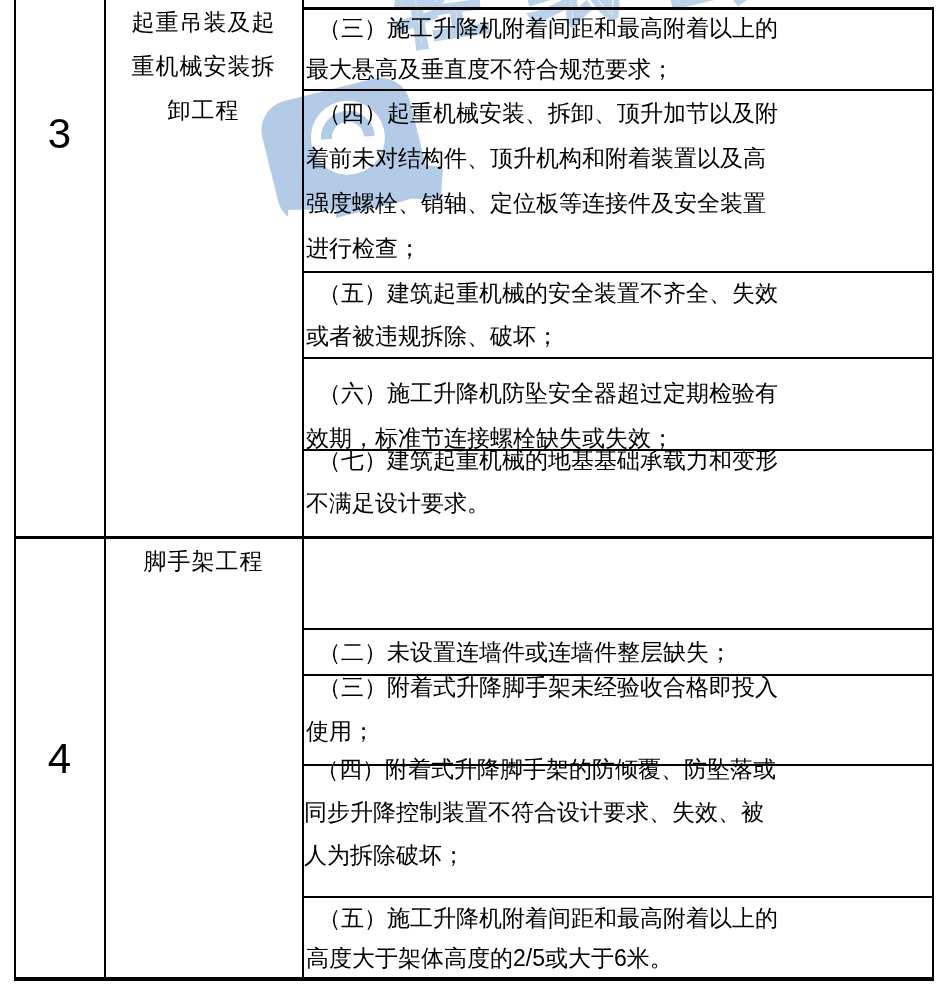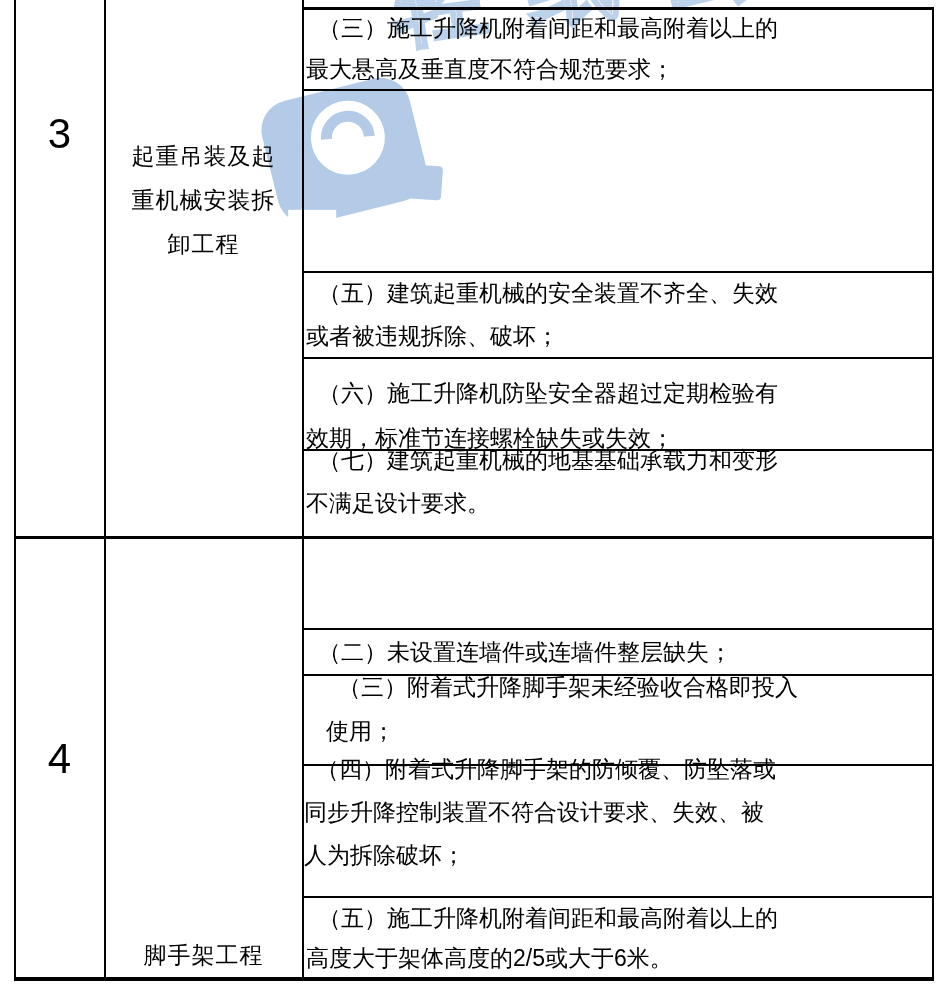--- a/index.html
+++ b/index.html
@@ -24,21 +24,21 @@
   .wm-ring{position:absolute;inset:10px;border:11px solid #b3cbe6;border-radius:50%;
     border-bottom-color:transparent;border-left-color:transparent;transform:rotate(-35deg);}
   .wm-tail{position:absolute;right:-12px;bottom:-4px;width:34px;height:34px;background:#b3cbe6;border-radius:4px;transform:rotate(18deg);}
   .wm-notch{position:absolute;left:4px;bottom:-10px;width:48px;height:24px;background:#fff;transform:rotate(14deg);}
   
   .vl{position:absolute;width:2px;background:#000;z-index:2;}
   .hl{position:absolute;height:2px;background:#000;z-index:2;}
   
   .cell{position:absolute;z-index:1;font-size:23px;line-height:45px;}
   .numcell{display:flex;align-items:center;justify-content:center;font-size:42px;}
-  .catcell{display:flex;flex-direction:column;align-items:center;justify-content:flex-end;text-align:center;letter-spacing:1px;}
+  .catcell{display:flex;flex-direction:column;align-items:center;justify-content:flex-start;text-align:center;letter-spacing:1px;}
   .itemcell{display:flex;flex-direction:column;justify-content:center;}
   .ln{white-space:nowrap;}
   .ln.first{padding-left:12px;}
 </style>
 </head>
 <body>
 
 <div class="page">
 
   <div class="wm-text">轻纸云</div>
@@ -73,20 +73,26 @@
   <div class="cell catcell" style="left:106px;width:195px;top:0;height:266px;line-height:44px;">
     <div class="ln">起重吊装及起</div>
     <div class="ln">重机械安装拆</div>
     <div class="ln">卸工程</div>
   </div>
 
   <div class="cell itemcell" style="left:306px;width:624px;top:9px;height:80px;line-height:41px;">
     <div class="ln first">（三）施工升降机附着间距和最高附着以上的</div>
     <div class="ln">最大悬高及垂直度不符合规范要求；</div>
   </div>
+  <div class="cell itemcell" style="left:306px;width:624px;top:91px;height:180px;line-height:45px;">
+    <div class="ln first">（四）起重机械安装、拆卸、顶升加节以及附</div>
+    <div class="ln">着前未对结构件、顶升机构和附着装置以及高</div>
+    <div class="ln">强度螺栓、销轴、定位板等连接件及安全装置</div>
+    <div class="ln">进行检查；</div>
+  </div>
   <div class="cell itemcell" style="left:306px;width:624px;top:273px;height:84px;line-height:43px;">
     <div class="ln first">（五）建筑起重机械的安全装置不齐全、失效</div>
     <div class="ln">或者被违规拆除、破坏；</div>
   </div>
   <div class="cell itemcell" style="left:306px;width:624px;top:371px;height:90px;line-height:45px;">
     <div class="ln first">（六）施工升降机防坠安全器超过定期检验有</div>
     <div class="ln">效期，标准节连接螺栓缺失或失效；</div>
   </div>
   <div class="cell itemcell" style="left:306px;width:624px;top:451px;height:62px;line-height:43px;">
     <div class="ln first">（七）建筑起重机械的地基基础承载力和变形</div>
@@ -96,21 +102,21 @@
   <div class="cell numcell" style="left:16px;width:87px;top:539px;height:438px;">
     <span>4</span>
   </div>
   <div class="cell catcell" style="left:106px;width:195px;top:539px;height:438px;line-height:44px;">
     <div class="ln">脚手架工程</div>
   </div>
 
   <div class="cell itemcell" style="left:306px;width:624px;top:630px;height:44px;line-height:44px;">
     <div class="ln first">（二）未设置连墙件或连墙件整层缺失；</div>
   </div>
-  <div class="cell itemcell" style="left:306px;width:624px;top:676px;height:66px;line-height:44px;margin-left:20px;">
+  <div class="cell itemcell" style="left:306px;width:624px;top:676px;height:66px;line-height:44px;">
     <div class="ln first">（三）附着式升降脚手架未经验收合格即投入</div>
     <div class="ln">使用；</div>
   </div>
   <div class="cell itemcell" style="left:304px;width:624px;top:766px;height:92px;line-height:43px;">
     <div class="ln first">（四）附着式升降脚手架的防倾覆、防坠落或</div>
     <div class="ln">同步升降控制装置不符合设计要求、失效、被</div>
     <div class="ln">人为拆除破坏；</div>
   </div>
   <div class="cell itemcell" style="left:306px;width:624px;top:898px;height:79px;line-height:40px;">
     <div class="ln first">（五）施工升降机附着间距和最高附着以上的</div>

